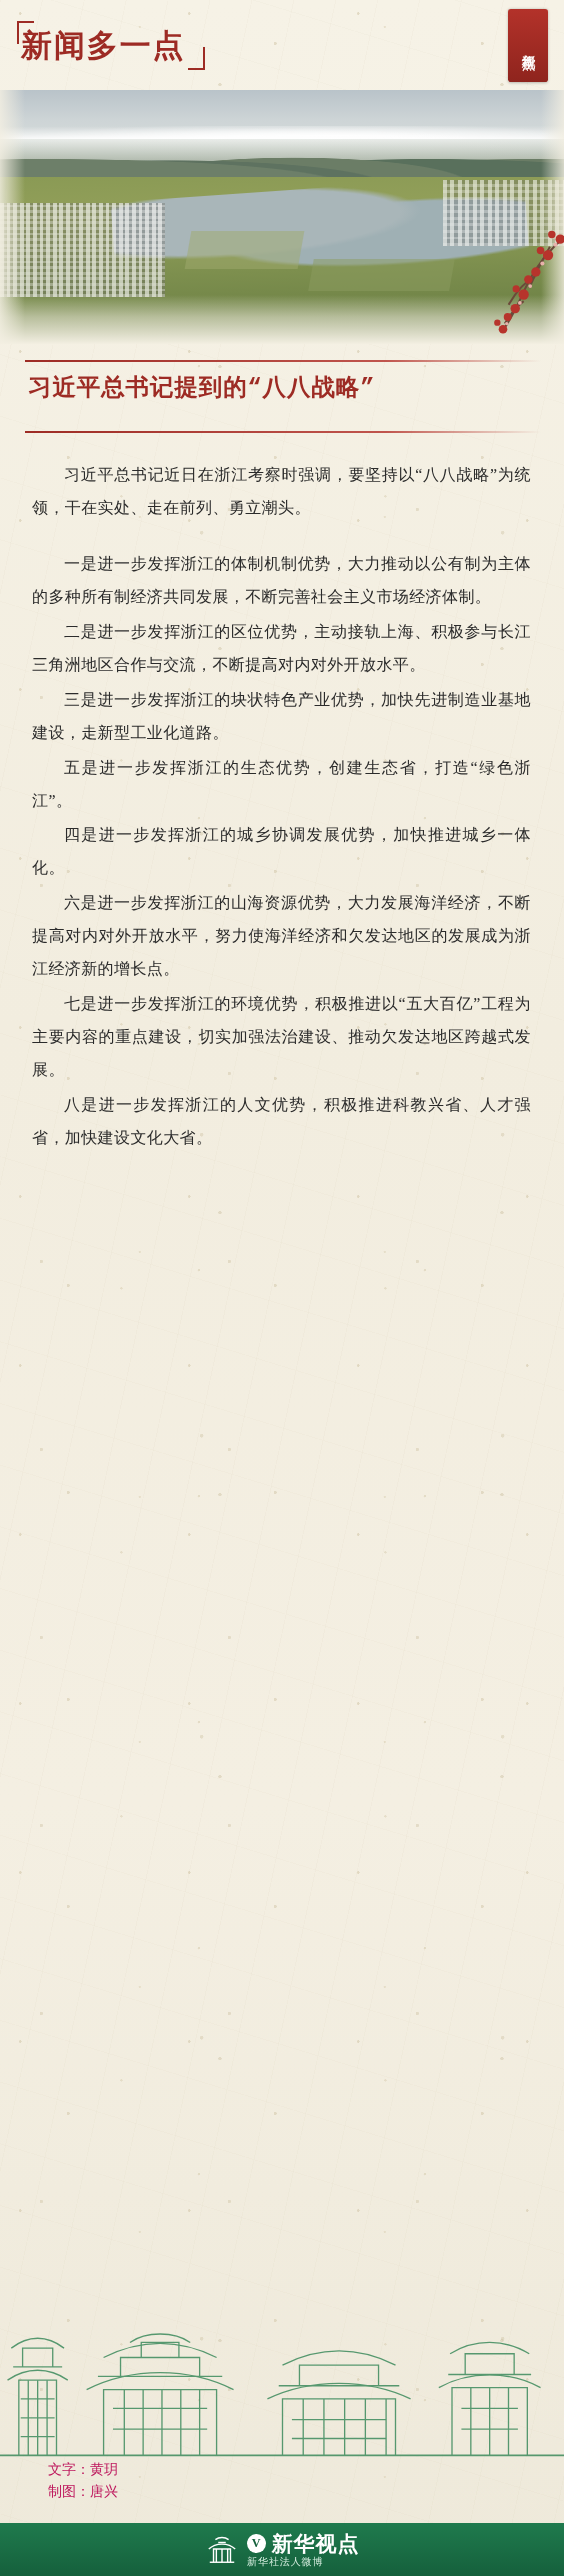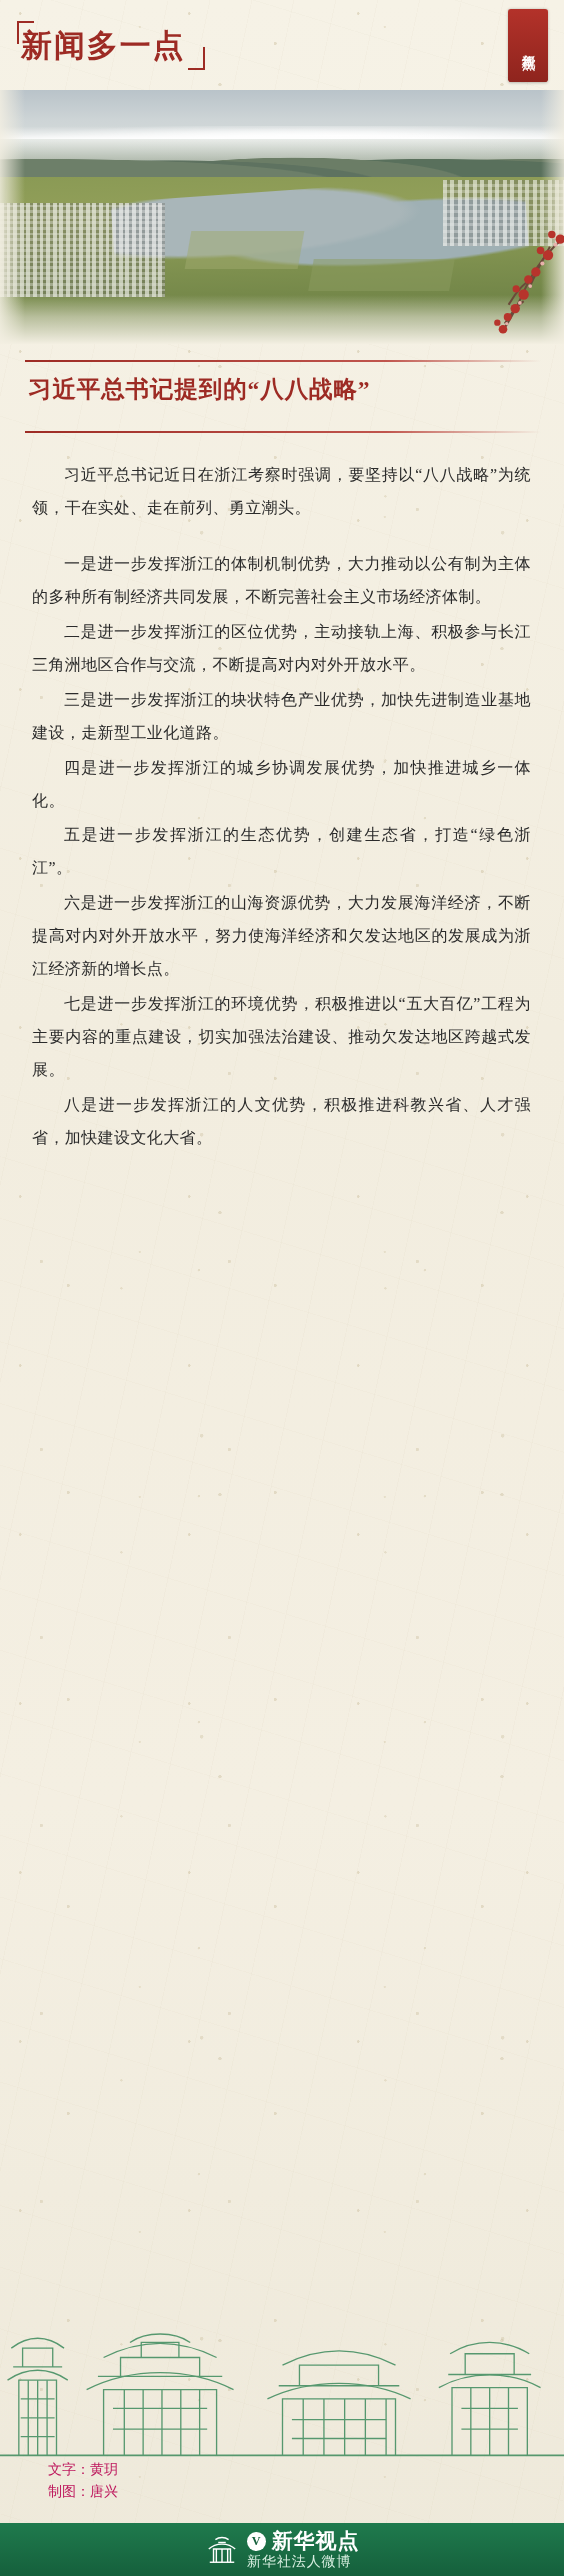--- a/index.html
+++ b/index.html
@@ -186,21 +186,21 @@
   .headline {
     position: absolute;
     left: 28px;
     top: 373px;
     width: 513px;
     font-size: 23.5px;
     line-height: 32px;
     font-weight: bold;
     color: #9d2b24;
     letter-spacing: 0.9px;
-    font-family: Liberation Serif, serif;
+    font-family: Liberation Mono, monospace;
   }
 
   
   .body {
     position: absolute;
     left: 32px;
     top: 458px;
     width: 499px;
     color: #2b2b2b;
     font-size: 16px;
@@ -245,21 +245,21 @@
     font-size: 21px;
     font-weight: bold;
     letter-spacing: 0.9px;
     background: rgba(255,255,255,0.0);
     display: flex;
     align-items: center;
     gap: 5.6px;
   }
   .fb-sub {
     color: #d8efe1;
-    font-size: 14px;
+    font-size: 10px;
     letter-spacing: 0.9px;
   }
   .fb-stack { display: flex; flex-direction: column; line-height: 1.15; }
   .weibo-badge {
     display: inline-block;
     width: 19px; height: 19px;
     border-radius: 50%;
     background: #ffffff;
     color: #15603c;
     font-size: 12.2px;
@@ -333,22 +333,22 @@
   <div class="rule top"></div>
   <div class="headline">习近平总书记提到的“八八战略”</div>
   <div class="rule bottom"></div>
 
   <div class="body">
     <p>习近平总书记近日在浙江考察时强调，要坚持以“八八战略”为统领，干在实处、走在前列、勇立潮头。</p>
     <div class="gap"></div>
     <p>一是进一步发挥浙江的体制机制优势，大力推动以公有制为主体的多种所有制经济共同发展，不断完善社会主义市场经济体制。</p>
     <p>二是进一步发挥浙江的区位优势，主动接轨上海、积极参与长江三角洲地区合作与交流，不断提高对内对外开放水平。</p>
     <p>三是进一步发挥浙江的块状特色产业优势，加快先进制造业基地建设，走新型工业化道路。</p>
+    <p>五是进一步发挥浙江的生态优势，创建生态省，打造“绿色浙江”。</p>
     <p>四是进一步发挥浙江的城乡协调发展优势，加快推进城乡一体化。</p>
-    <p>五是进一步发挥浙江的生态优势，创建生态省，打造“绿色浙江”。</p>
     <p>六是进一步发挥浙江的山海资源优势，大力发展海洋经济，不断提高对内对外开放水平，努力使海洋经济和欠发达地区的发展成为浙江经济新的增长点。</p>
     <p>七是进一步发挥浙江的环境优势，积极推进以“五大百亿”工程为主要内容的重点建设，切实加强法治建设、推动欠发达地区跨越式发展。</p>
     <p>八是进一步发挥浙江的人文优势，积极推进科教兴省、人才强省，加快建设文化大省。</p>
   </div>
 
   <svg class="footer-art" viewBox="0 0 600 210">
     <g stroke="#3c8a5c" stroke-width="1.4" fill="none" opacity="0.85">
 
       <path d="M20 200 L20 120 L60 120 L60 200"></path>
       <path d="M8 120 C28 106 52 106 72 120"></path>

